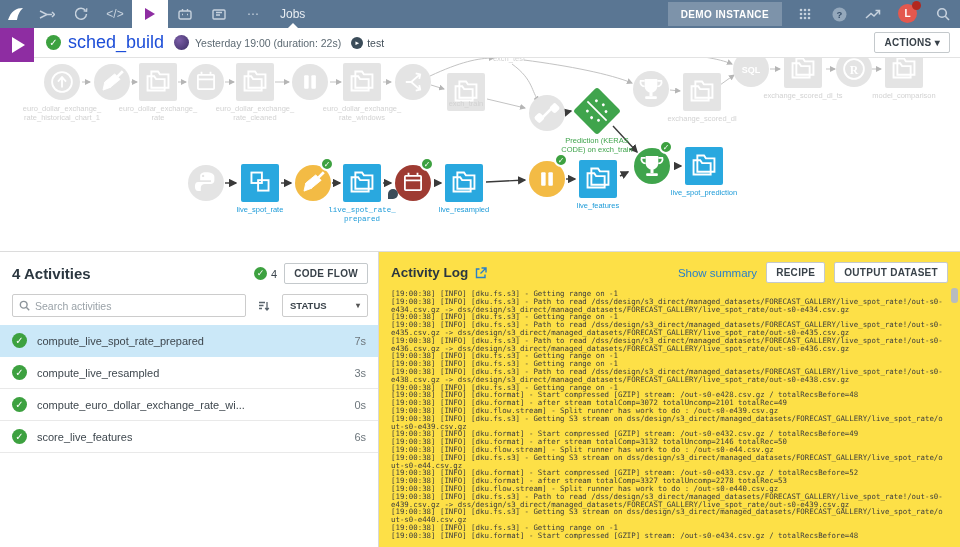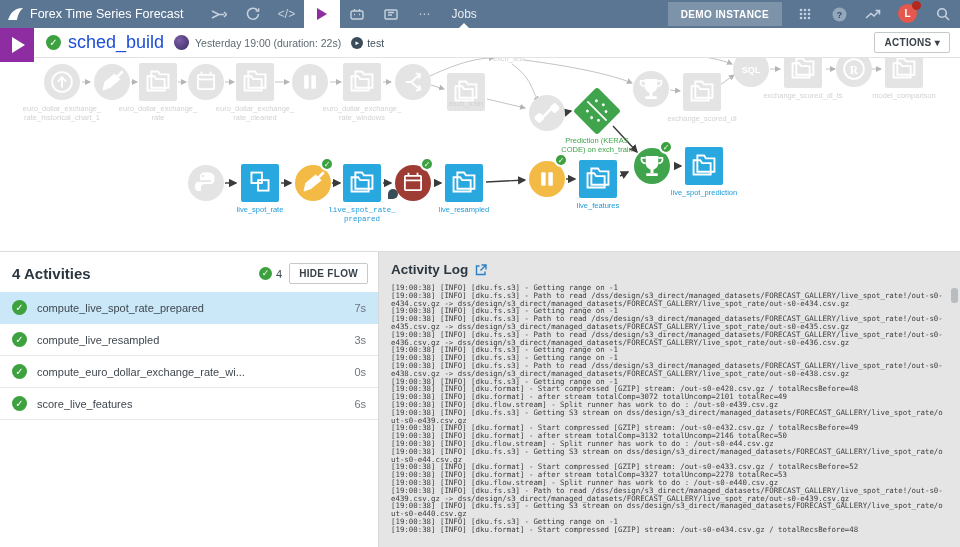--- a/index.html
+++ b/index.html
@@ -68,42 +68,41 @@
   .sort-btn { width:24px; height:23px; border:none; background:#fff; color:#5a646c; display:flex; align-items:center; justify-content:center; }
   .status-dd { width:86px; height:23px; border:1px solid #ccc; border-radius:2px; background:#fff; font-size:9.5px;
     font-weight:bold; color:#39424a; display:flex; align-items:center; padding:0 7px; }
   .status-dd .car { margin-left:auto; font-size:8px; color:#555; }
   .act-list { flex:1; overflow:hidden; }
   .act-row { display:flex; align-items:center; height:32px; padding:0 12px; border-bottom:1px solid #e9e9e9; background:#fff; }
   .act-row.selected { background:#cbe8f8; border-bottom-color:#cbe8f8; }
   .act-row .nm { font-size:11px; color:#3e474e; margin-left:10px; white-space:nowrap; overflow:hidden; }
   .act-row .dur { margin-left:auto; font-size:11px; color:#6d767c; }
 
-  .log-panel { flex:1; display:flex; flex-direction:column; background:#e5e5e5; position:relative; }
+  .log-panel { flex:1; display:flex; flex-direction:column; background:#fde047; position:relative; }
   .log-head { display:flex; align-items:center; padding:10px 12px 5px 12px; }
   .log-title { font-size:13.5px; font-weight:bold; color:#2b3740; }
   .ext-ic { margin-left:7px; }
   .log-head-right { margin-left:auto; display:flex; align-items:center; gap:9px; }
   .link { font-size:11.5px; color:#2a7fc9; }
   .log-body { flex:1; overflow:hidden; padding:2px 14px 0 12px;
     font-family:"DejaVu Sans Mono", monospace; font-size:7.4px; line-height:7.8px; color:#3c3c3c; }
   .log-line { white-space:pre-wrap; word-break:break-all; }
   .scrollbar { position:absolute; right:2px; top:36px; bottom:2px; width:7px; }
   .scroll-thumb { position:absolute; top:0; left:0; width:7px; height:15px; border-radius:3px; background:#b8bcbe; }
 </style>
 </head>
 <body>
 
 <div class="topbar">
   <div class="logo">
     <svg width="17" height="15" viewBox="0 0 17 15">
         <path d="M1 13 C4 4 9 1 16 1 C12 5 11 8 10 13 Z" fill="#fff"></path>
       </svg>
   </div>
-  <div class="title">Forex Time Series Forecast</div>
   <div class="tb-ic">
     <svg width="16" height="13" viewBox="0 0 16 13" fill="none" stroke="#c7d2de" stroke-width="1.5">
         <path d="M1 3 L8 6.5 L1 10 M8 6.5 H13 M13 4 L15.5 6.5 L13 9"></path>
       </svg>
   </div>
   <div class="tb-ic">
     <svg width="14" height="14" viewBox="0 0 14 14" fill="none" stroke="#c7d2de" stroke-width="1.5">
         <path d="M11.5 3.5 A5.5 5.5 0 1 0 12.5 7"></path>
         <path d="M12.8 1.2 L12.6 4.2 L9.6 3.8" stroke-width="1.3"></path>
       </svg>
@@ -559,21 +558,39 @@
 
 <div class="bottom">
   <div class="act-panel">
     <div class="act-head">
       <div class="act-title">4 Activities</div>
       <div class="act-head-right">
         <div class="count-ok">
           <span class="ok-ic" style="width:13px;height:13px;font-size:9px;line-height:13px;">✓</span>
           <span>4</span>
         </div>
-        <button class="btn">HIDE FLOW</button>
+        <button class="btn">CODE FLOW</button>
+      </div>
+    </div>
+    <div class="search-row">
+      <div class="search-box">
+        <svg width="11" height="11" viewBox="0 0 14 14" fill="none" stroke="#8b9399" stroke-width="1.8" style="margin-right:5px;">
+            <circle cx="6" cy="6" r="4.3"></circle>
+            <path d="M9.3 9.3 L13 13"></path>
+          </svg>
+        <input placeholder="Search activities" style="">
+      </div>
+      <button class="sort-btn">
+        <svg width="12" height="12" viewBox="0 0 12 12" fill="none" stroke="#5a646c" stroke-width="1.3">
+            <path d="M1 2.5 h6 M1 5.5 h4.5 M1 8.5 h3 M9 2 v8 M7.2 8 L9 10 L10.8 8"></path>
+          </svg>
+      </button>
+      <div class="status-dd">
+        <span>STATUS</span>
+        <span class="car">▾</span>
       </div>
     </div>
     <div class="act-list">
         <div class="act-row selected">
           <span class="ok-ic">✓</span>
           <span class="nm">compute_live_spot_rate_prepared</span>
           <span class="dur">7s</span>
         </div>
         <div class="act-row">
           <span class="ok-ic">✓</span>
@@ -593,20 +610,25 @@
       </div>
   </div>
 
   <div class="log-panel">
     <div class="log-head">
       <div class="log-title">Activity Log</div>
       <svg class="ext-ic" width="12" height="12" viewBox="0 0 12 12" fill="none" stroke="#2a7fc9" stroke-width="1.4">
           <path d="M4.5 2 H1.5 V10.5 H10 V7.5"></path>
           <path d="M6.5 1 H11 V5.5 M11 1 L5.5 6.5"></path>
         </svg>
+      <div class="log-head-right">
+        <div class="link">Show summary</div>
+        <button class="btn">RECIPE</button>
+        <button class="btn">OUTPUT DATASET</button>
+      </div>
     </div>
     <div class="log-body">
         <div class="log-line">[19:00:38] [INFO] [dku.fs.s3] - Getting range on -1</div>
         <div class="log-line">[19:00:38] [INFO] [dku.fs.s3] - Path to read /dss/design/s3_direct/managed_datasets/FORECAST_GALLERY/live_spot_rate!/out-s0-e434.csv.gz -&gt; dss/design/s3_direct/managed_datasets/FORECAST_GALLERY/live_spot_rate/out-s0-e434.csv.gz</div>
         <div class="log-line">[19:00:38] [INFO] [dku.fs.s3] - Getting range on -1</div>
         <div class="log-line">[19:00:38] [INFO] [dku.fs.s3] - Path to read /dss/design/s3_direct/managed_datasets/FORECAST_GALLERY/live_spot_rate!/out-s0-e435.csv.gz -&gt; dss/design/s3_direct/managed_datasets/FORECAST_GALLERY/live_spot_rate/out-s0-e435.csv.gz</div>
         <div class="log-line">[19:00:38] [INFO] [dku.fs.s3] - Path to read /dss/design/s3_direct/managed_datasets/FORECAST_GALLERY/live_spot_rate!/out-s0-e436.csv.gz -&gt; dss/design/s3_direct/managed_datasets/FORECAST_GALLERY/live_spot_rate/out-s0-e436.csv.gz</div>
         <div class="log-line">[19:00:38] [INFO] [dku.fs.s3] - Getting range on -1</div>
         <div class="log-line">[19:00:38] [INFO] [dku.fs.s3] - Getting range on -1</div>
         <div class="log-line">[19:00:38] [INFO] [dku.fs.s3] - Path to read /dss/design/s3_direct/managed_datasets/FORECAST_GALLERY/live_spot_rate!/out-s0-e438.csv.gz -&gt; dss/design/s3_direct/managed_datasets/FORECAST_GALLERY/live_spot_rate/out-s0-e438.csv.gz</div>

